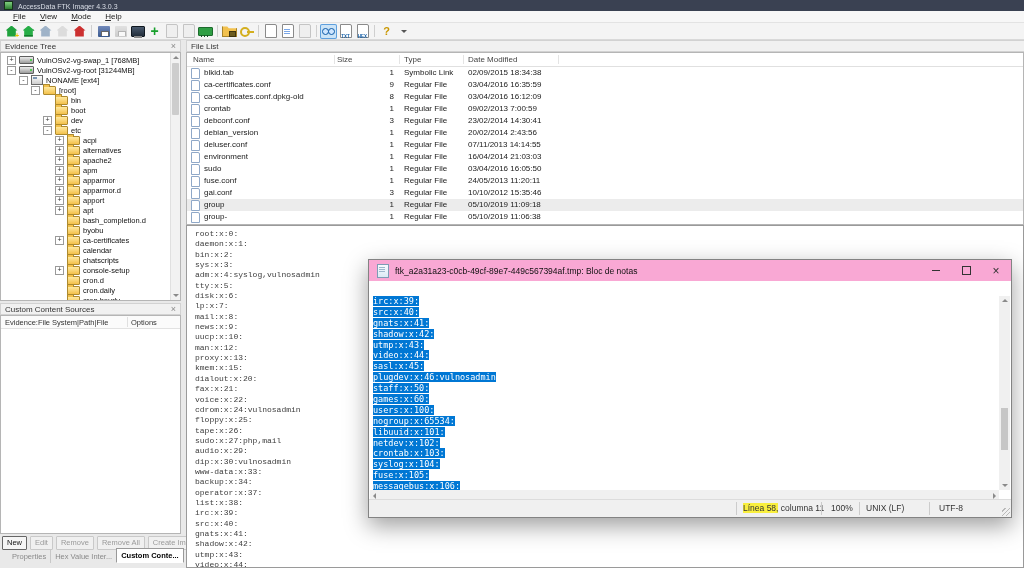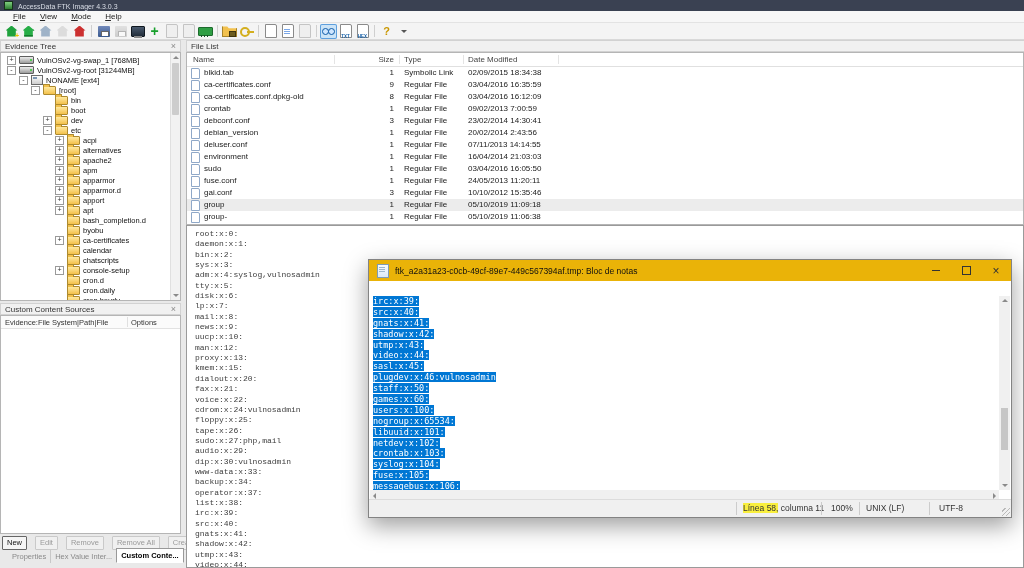--- a/index.html
+++ b/index.html
@@ -95,57 +95,57 @@
   .sb-dn{bottom:3px;border-top-color:#8a8a8a;border-bottom-width:0}
   .sb-thumb{position:absolute;left:1px;width:7px;background:#cdcdcd;border-radius:1px}
 
   
   #cc-head{left:0;top:303px;width:181px;height:12px}
   #cc-box{left:0;top:315px;width:181px;height:219px;background:#fff;border:1px solid #b5b5b5;box-sizing:border-box}
   #cc-cols{height:12px;border-bottom:1px solid #e2e2e2;background:#fbfbfb;position:relative;font-size:7.5px;color:#333;display:flex;align-items:center}
   #cc-col1{padding-left:4px}
   #cc-col2{position:absolute;left:130px}
   #cc-coldiv{position:absolute;left:126px;top:1px;bottom:1px;width:1px;background:#e0e0e0}
-  #cc-buttons{left:0;top:536px;width:184px;height:12px;display:flex;gap:8px;padding-left:2px;box-sizing:border-box}
+  #cc-buttons{left:0;top:536px;width:184px;height:12px;display:flex;gap:3px;padding-left:2px;box-sizing:border-box}
   .ccbtn{height:12px;padding:0 4px;font-size:7.5px;line-height:11px;background:#f0f0f0;border:1px solid #c9c9c9;
          color:#9a9a9a;border-radius:1px;white-space:nowrap}
   .ccbtn.def{border:1px solid #666;color:#111;background:#f5f5f5}
   #cc-tabs{left:0;top:550px;width:184px;height:13px;display:flex;align-items:flex-end;padding-left:8px;box-sizing:border-box}
   .cctab{padding:2px 4px;font-size:7.5px;color:#8a8a8a;white-space:nowrap}
   .cctab + .cctab{border-left:1px solid #c8c8c8}
   .cctab.act{background:#fff;border:1px solid #999;border-bottom:1px solid #fff;color:#000;font-weight:bold}
 
   
   #fl-head{left:186px;top:40px;width:968px;height:12px}
   #fl-box{left:186px;top:52px;width:838px;height:173px;background:#fff;border:1px solid #b5b5b5;box-sizing:border-box;overflow:hidden}
   #fl-cols{position:relative;height:13px;border-bottom:1px solid #e0e0e0;font-size:8px;color:#444}
   #fl-cols .cdiv{position:absolute;top:2px;bottom:2px;width:1px;background:#e4e4e4}
   .c-name{position:absolute;left:6px;line-height:13px}
-  .c-size{position:absolute;left:150px;width:57px;text-align:right;line-height:13px}
+  .c-size{position:absolute;left:150px;width:57px;line-height:13px}
   .c-type{position:absolute;left:217px;line-height:13px}
   .c-date{position:absolute;left:281px;line-height:13px}
   .frow{position:relative;height:12px;font-size:8px;color:#1a1a1a}
   .frow.sel{background:#ececec}
   .fic{position:absolute;left:4px;top:1px;width:7px;height:9px;background:#fff;border:1px solid #8fa8c8;border-radius:0 2px 0 0}
   .fname{position:absolute;left:17px;line-height:12px}
   .fsize{position:absolute;left:150px;width:57px;text-align:right;line-height:12px}
   .ftype{position:absolute;left:217px;line-height:12px}
   .fdate{position:absolute;left:281px;line-height:12px}
 
   
   #viewer-box{left:186px;top:225px;width:838px;height:343px;background:#fff;border:1px solid #9a9a9a;
               box-sizing:border-box;overflow:hidden}
   #viewer{position:absolute;left:8px;top:3px;right:2px;bottom:0}
   .vline{height:10.35px;line-height:10.35px;font-family:Liberation Mono, monospace;font-size:8px;
          color:#3d3d3d;white-space:pre}
 
   
   #notepad{left:368px;top:259px;width:644px;height:259px;background:#fff;border:1px solid #838383;
            box-sizing:border-box;box-shadow:0 8px 22px rgba(0,0,0,.38)}
-  #np-title{position:absolute;left:0;top:0;right:0;height:21px;background:#eab308;display:flex;align-items:center}
+  #np-title{position:absolute;left:0;top:0;right:0;height:21px;background:#f9a8d4;display:flex;align-items:center}
   #np-icon{width:10px;height:12px;background:linear-gradient(#f6fbff,#dceaf5);border:1px solid #7d9cb5;margin:0 6px 0 8px;position:relative}
   #np-icon::before{content:"";position:absolute;left:1px;top:2px;width:6px;height:6px;
                    background:repeating-linear-gradient(#9db7cc 0 1px,transparent 1px 2px)}
   #np-title .t{font-size:8.5px;color:#111}
   .np-ctl{position:absolute;top:0;width:30px;height:21px;display:flex;align-items:center;justify-content:center;color:#333;font-size:9px}
   #np-min{right:60px}#np-max{right:30px}#np-close{right:0}
   #np-min::before{content:"";width:8px;height:1px;background:#333}
   #np-max::before{content:"";width:7px;height:7px;border:1px solid #333}
   #np-close::before{content:"×";font-size:12px;line-height:10px}
   #np-menu{position:absolute;left:0;top:21px;right:0;height:15px;background:#fff;display:flex;align-items:center;padding-left:6px;border-bottom:1px solid #f0f0f0}

